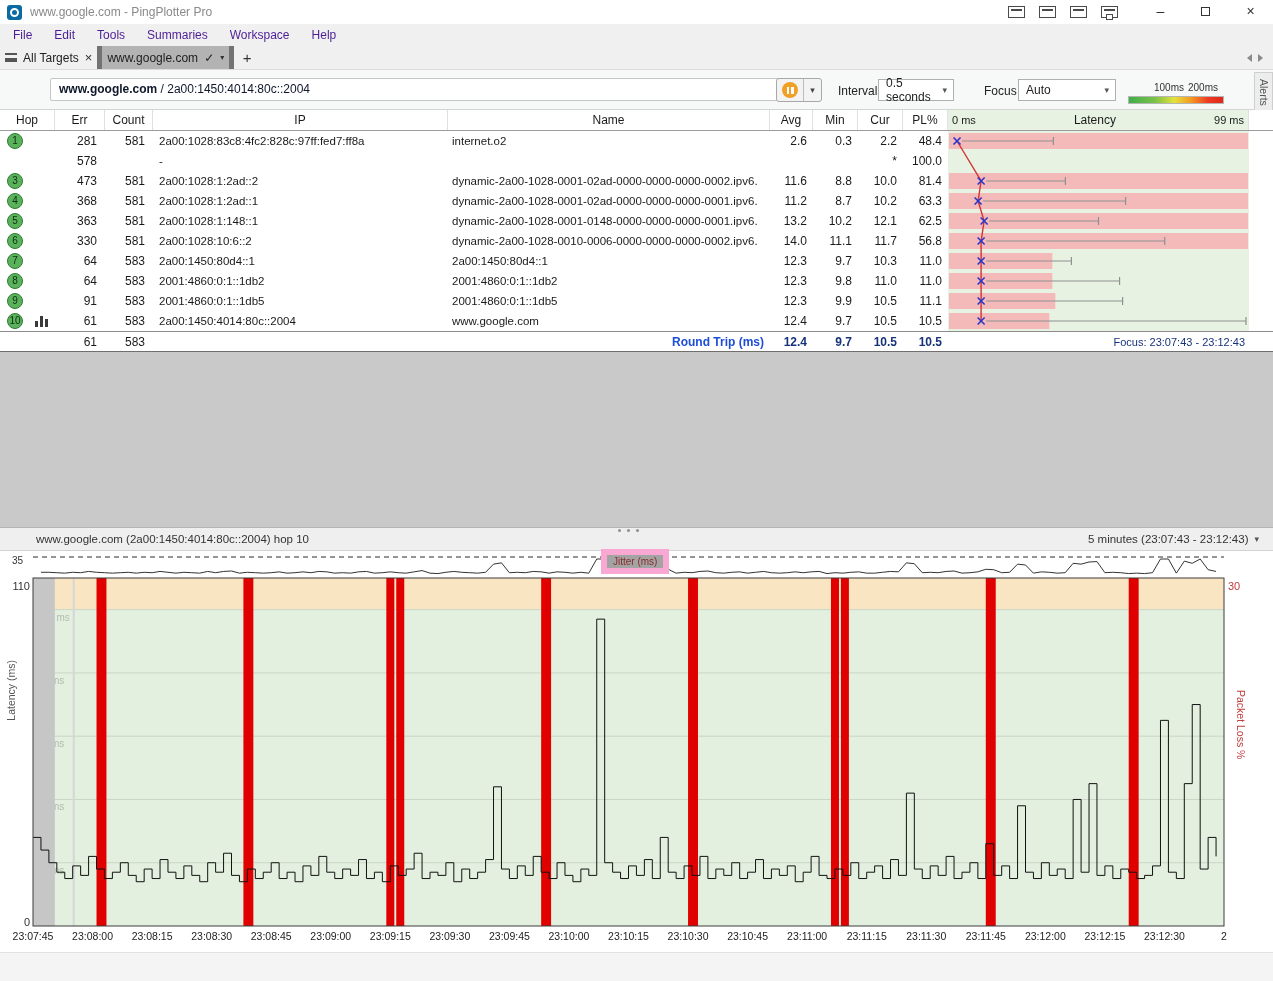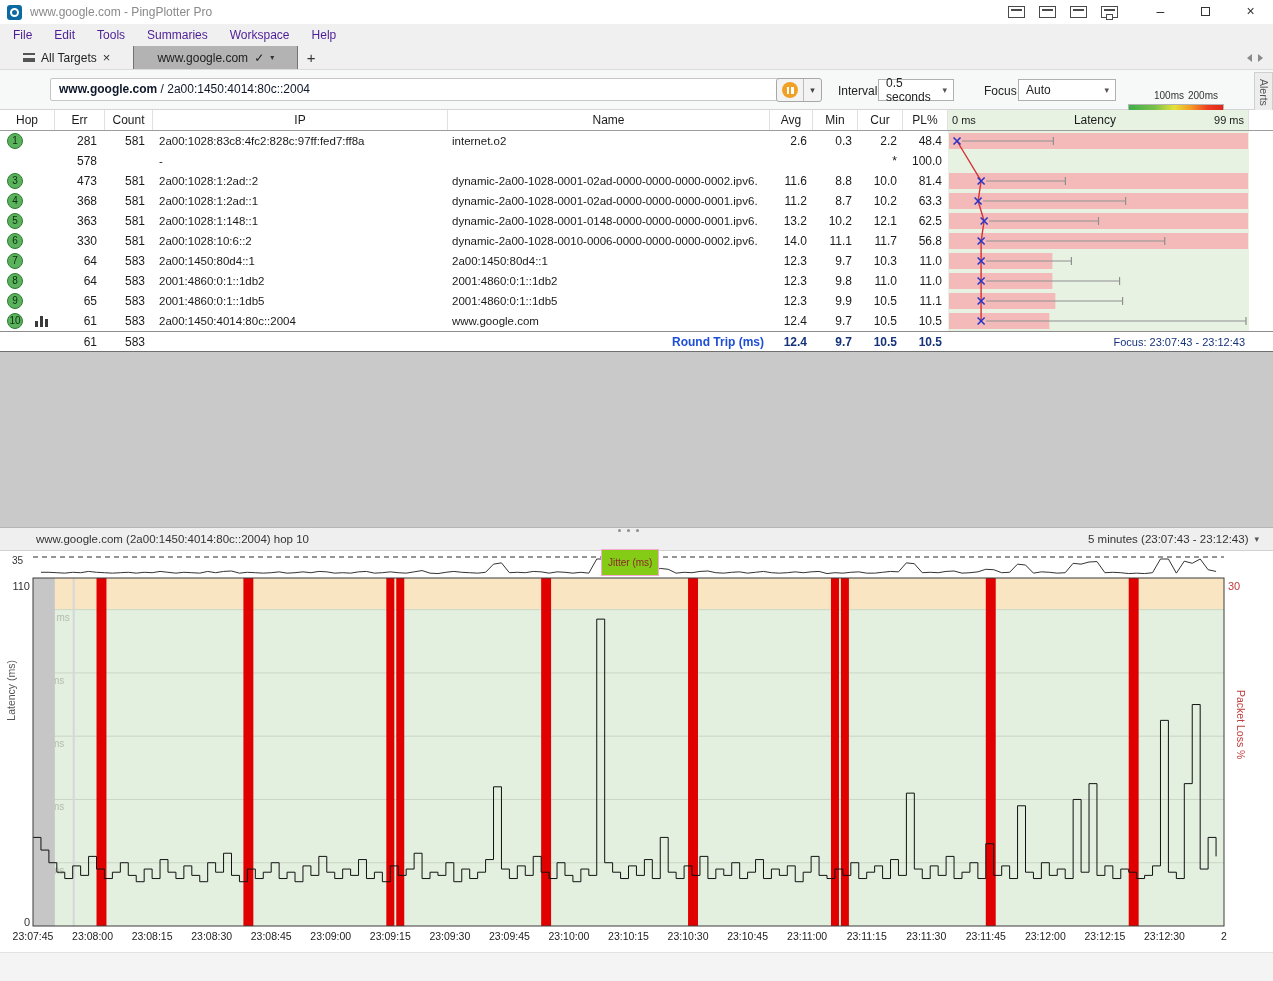--- a/index.html
+++ b/index.html
@@ -20,21 +20,21 @@
   .win-controls{position:absolute;right:0;top:0;height:24px;display:flex;}
   .win-btn{width:45px;height:24px;text-align:center;line-height:22px;font-size:14px;color:#333;}
   .max-box{display:inline-block;width:9px;height:9px;border:1px solid #333;margin-top:7px;}
 
   
   .menubar{left:0;top:24px;width:1273px;height:22px;background:#f0f0f0;display:flex;align-items:center;padding-left:2px;}
   .menu-item{padding:0 11px;font-size:12px;color:#4c1d95;line-height:22px;}
 
   
   .tabbar{left:0;top:46px;width:1273px;height:24px;background:#f0f0f0;display:flex;align-items:stretch;border-bottom:1px solid #dcdcdc;}
-  .tab{display:flex;align-items:center;gap:6px;padding:0 23px;font-size:12px;color:#222;border-right:1px solid #737373;}
+  .tab{display:flex;align-items:center;gap:6px;padding:0 5px;font-size:12px;color:#222;border-right:5px solid #737373;}
   .tab.active{background:#b3b3b3;color:#1c1c1c;}
   .hamb{width:12px;height:9px;border-top:2px solid #555;border-bottom:2px solid #555;position:relative;}
   .hamb::after{content:"";position:absolute;left:0;right:0;top:2.5px;height:2px;background:#555;}
   .tclose{color:#333;font-size:13px;line-height:1;}
   .check{color:#1f1f1f;font-size:12px;}
   .mini{font-size:8px;color:#333;}
   .newtab{width:26px;text-align:center;font-size:15px;color:#333;line-height:24px;}
   .tabnav{margin-left:auto;display:flex;align-items:center;gap:6px;padding-right:10px;}
   .arr{width:0;height:0;border-top:4px solid transparent;border-bottom:4px solid transparent;}
   .arr.left{border-right:5px solid #8a8a8a;}
@@ -48,21 +48,21 @@
   .playbtn{left:776px;top:8px;height:24px;display:flex;border:1px solid #a8a8a8;border-radius:3px;background:#f3f3f3;}
   .playmain{width:27px;display:flex;align-items:center;justify-content:center;border-right:1px solid #bdbdbd;}
   .pausecirc{width:16px;height:16px;border-radius:50%;background:#f0a125;position:relative;}
   .pausecirc::before,.pausecirc::after{content:"";position:absolute;top:4.5px;width:2.5px;height:7px;background:#fff;}
   .pausecirc::before{left:4.5px;} .pausecirc::after{left:9px;}
   .playdrop{width:17px;text-align:center;font-size:9px;color:#444;line-height:22px;}
   .lbl{font-size:12px;color:#222;top:14px;}
   .select{top:9px;height:22px;background:#fff;border:1px solid #b0b0b0;font-size:12px;color:#222;
     display:flex;align-items:center;padding-left:7px;}
   .select .chev{margin-left:auto;padding-right:6px;font-size:9px;color:#555;}
-  .scalewrap{left:1128px;top:20px;width:96px;height:30px;font-size:10px;color:#333;}
+  .scalewrap{left:1128px;top:12px;width:96px;height:30px;font-size:10px;color:#333;}
   .scalelabels{display:flex;justify-content:space-between;padding:0 6px 0 26px;}
   .scalebar{margin-top:3px;height:8px;width:96px;border:1px solid #b5b5b5;
     background:linear-gradient(to right,#3fae49 0%,#7cc24a 28%,#e4e23a 48%,#f59a23 66%,#ef3b24 84%,#e02718 100%);}
   .alertstab{left:1254px;top:72px;width:19px;height:40px;background:#ededed;border:1px solid #cfcfcf;
     writing-mode:vertical-rl;font-size:10.5px;color:#555;display:flex;align-items:center;justify-content:center;}
 
   
   .thead{left:0;top:110px;width:1273px;height:21px;background:#fff;border-bottom:1px solid #9c9c9c;display:flex;}
   .thead .tcell{border-right:1px solid #e0e0e0;text-align:center;line-height:20px;padding:0;color:#1b1b1b;}
   .tbody{left:0;top:131px;width:1273px;height:200px;background:#fff;}
@@ -95,21 +95,21 @@
 
   
   .graphheader{left:0;top:527px;width:1273px;height:24px;background:#efefef;border-top:1px solid #b5b5b5;
     border-bottom:1px solid #d2d2d2;display:flex;align-items:center;font-size:11.5px;color:#333;}
   .gh-left{margin-left:36px;}
   .gh-right{margin-left:auto;margin-right:6px;}
   .gh-chev{margin-right:14px;font-size:9px;color:#555;}
   .splitdots{left:618px;top:529px;width:3px;height:3px;border-radius:50%;background:#8f8f8f;
     box-shadow:9px 0 0 #8f8f8f,18px 0 0 #8f8f8f;}
   .jitterstrip{left:0;top:551px;width:1273px;height:26px;background:#fff;}
-  .jlabel{left:601px;top:549px;padding:7px 6px;background:#84cc16;border:1px solid #f9a8d4;font-size:10px;color:#8a2a2a;z-index:3;}
+  .jlabel{left:601px;top:549px;padding:1px 6px;background:#a3a3a3;border:6px solid #f9a8d4;font-size:10px;color:#8a2a2a;z-index:3;}
   .jmax{left:12px;top:555px;font-size:10px;color:#333;}
   .plotwrap{left:0;top:577px;width:1273px;height:375px;background:#fff;}
   .ylab{font-size:11px;color:#333;}
   .ylab110{left:10px;top:580px;width:20px;text-align:right;}
   .ylab0{left:22px;top:916px;width:8px;text-align:right;}
   .ylab30{left:1228px;top:580px;color:#c23a3a;}
   .yaxis-title{left:5px;top:660px;writing-mode:vertical-rl;transform:rotate(180deg);font-size:10.5px;color:#555;}
   .paxis-title{left:1235px;top:690px;writing-mode:vertical-rl;font-size:10.5px;color:#c04040;}
 
   
@@ -318,21 +318,21 @@
         <div class="tcell c-avg">12.3</div>
         <div class="tcell c-min">9.8</div>
         <div class="tcell c-cur">11.0</div>
         <div class="tcell c-pl">11.0</div>
         <div class="tcell c-lat"></div>
       </div>
       <div class="trow">
         <div class="tcell c-hop">
           <span class="hop-circle">9</span>
         </div>
-        <div class="tcell c-err">65</div>
+        <div class="tcell c-err">91</div>
         <div class="tcell c-count">583</div>
         <div class="tcell c-ip">2001:4860:0:1::1db5</div>
         <div class="tcell c-name">2001:4860:0:1::1db5</div>
         <div class="tcell c-avg">12.3</div>
         <div class="tcell c-min">9.9</div>
         <div class="tcell c-cur">10.5</div>
         <div class="tcell c-pl">11.1</div>
         <div class="tcell c-lat"></div>
       </div>
       <div class="trow">

